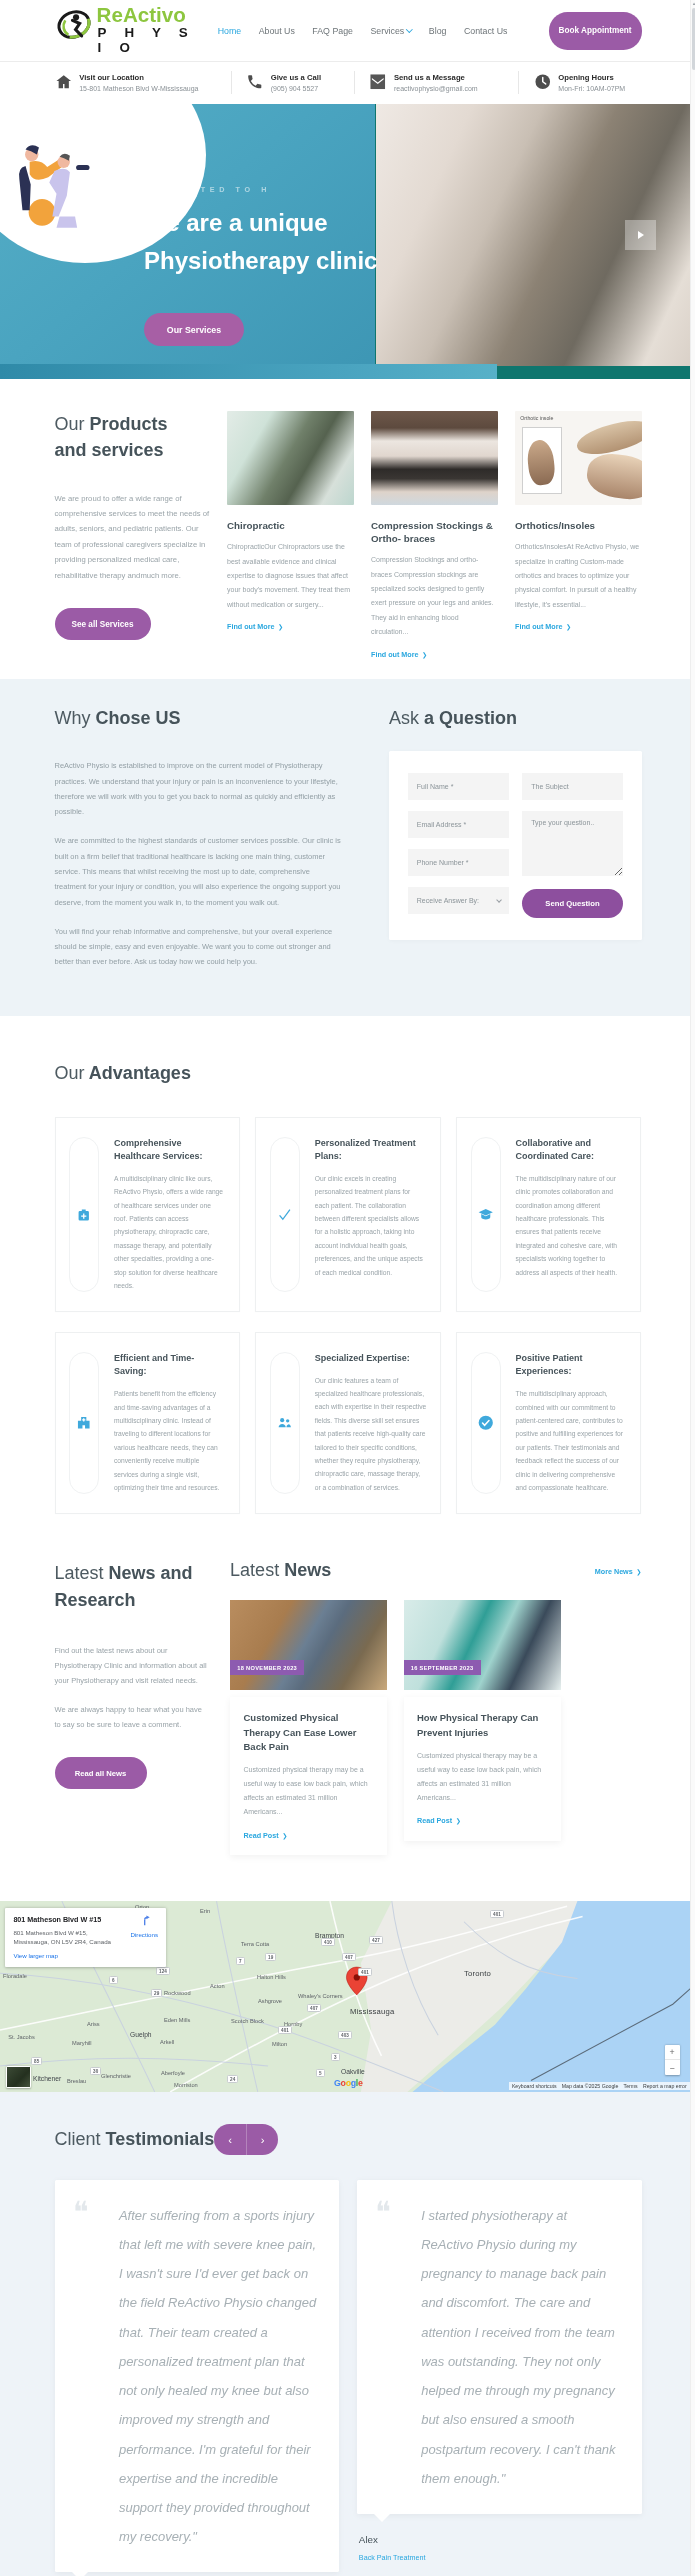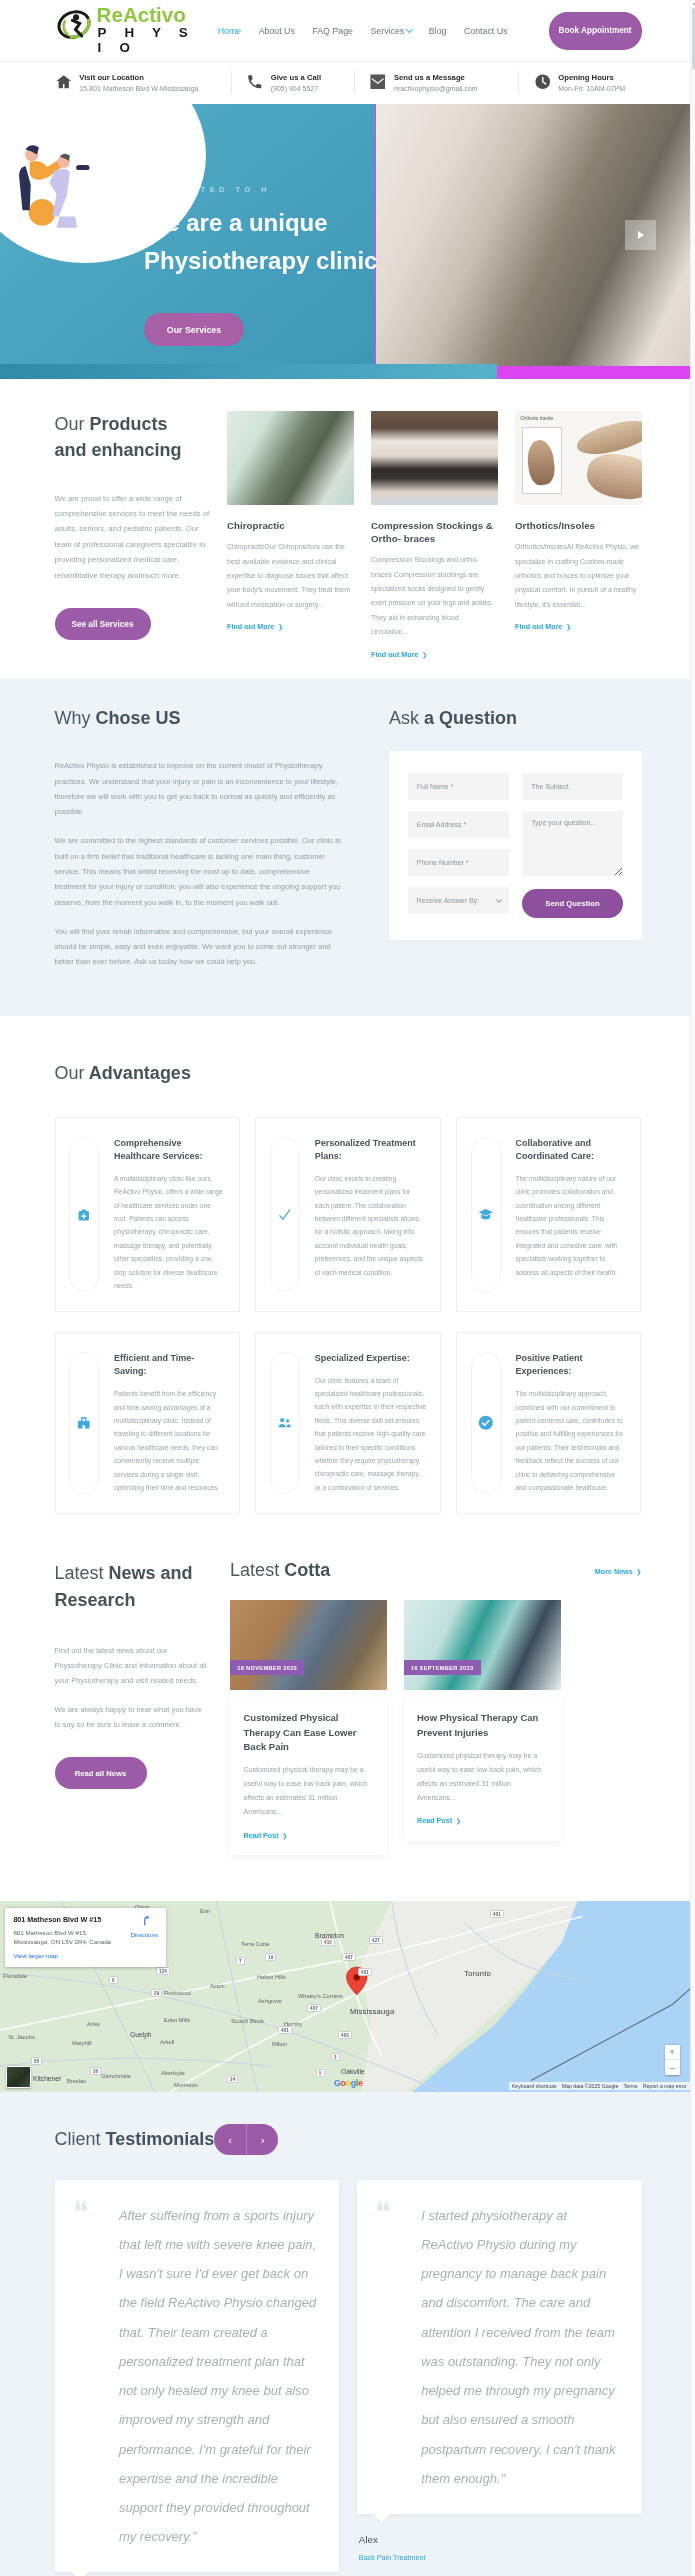--- a/index.html
+++ b/index.html
@@ -31,21 +31,21 @@
   
   .infobar { border-top:0.5px solid #ececec; background:#fff; padding:9.3px 0 10.3px; }
   .infobar .container { display:grid; grid-template-columns:30% 21% 28% 21%; }
   .ib-item { display:flex; gap:7.2px; align-items:flex-start; padding:2.1px 0 2.1px 0; }
   .ib-item + .ib-item { border-left:0.5px solid #e7e7e7; padding-left:14.4px; }
   .ib-icon { width:17.5px; height:17.5px; flex:0 0 auto; color:#4d4d4d; }
   .ib-title { font-size:7.7px; font-weight:700; color:#2b2b2b; margin-bottom:2.6px; }
   .ib-sub { font-size:7px; color:#8a9196; }
 
   
-  .hero { position:relative; height:275px; background:#d946ef; overflow:hidden; }
+  .hero { position:relative; height:275px; background:#0f766e; overflow:hidden; }
   .hero-photo { position:absolute; right:0; top:0; width:320px; height:262px;
     background:linear-gradient(115deg,#efe9e4 0%,#e3dad2 22%,#c9bfb4 38%,#8c8274 55%,#6f6a60 70%,#e5ded6 88%,#d8cfc6 100%); }
   .hero-teal { position:absolute; left:0; top:0; width:375px; height:100%;
     background:linear-gradient(140deg,#55aec6 0%,#4aa4c0 45%,#3d96b4 100%); }
   .hero-strip { position:absolute; left:0; bottom:0; width:497px; height:15.5px; background:linear-gradient(90deg,#2f8aa8,#4aa4c0 70%,#57b1c8); }
   .hero-blob { position:absolute; left:-36px; top:-57px; width:242px; height:216px; background:#fff; border-radius:50%; }
   .hero-illustration { position:absolute; left:10.3px; top:31px; width:93px; height:98px; }
   .hero-tagline { position:absolute; left:144px; top:81px; font-size:7.2px; letter-spacing:4.6px; color:rgba(255,255,255,0.55); font-weight:700; }
   .hero-title { position:absolute; left:144px; top:100px; font-size:24px; line-height:1.55; font-weight:700; color:#fff; }
   .btn-hero { position:absolute; left:144px; top:209px; width:100px; height:33px; font-size:8.8px; background:#a75fa5; }
@@ -278,21 +278,21 @@
   <div class="hero-next">
       <span class="tri"></span>
     </div>
 </div>
 
 <div class="products">
   <div class="container">
     <div class="prod-intro">
       <div class="h2">
         <span class="lt">Our</span> <span>Products</span><br>
-        <span>and enhancing</span>
+        <span>and services</span>
       </div>
       <p>We are proud to offer a wide range of comprehensive services to meet the needs of adults, seniors, and pediatric patients. Our team of professional caregivers specialize in providing personalized medical care, rehabilitative therapy andmuch more.</p>
       <button class="btn btn-seeall">See all Services</button>
     </div>
     <div class="pcard">
       <div class="card-img" style="background:linear-gradient(120deg,#e3ece7 0%,#cfe2d8 25%,#70806a 48%,#55624f 62%,#d7e0da 82%,#bcd6ce 100%);"></div>
       <h3>Chiropractic</h3>
       <p>ChiropracticOur Chiropractors use the best available evidence and clinical expertise to diagnose issues that affect your body's movement. They treat them without medication or surgery...</p>
       <a href="#" class="link-blue">
           <span>Find out More</span>
@@ -442,21 +442,21 @@
 <div class="news">
   <div class="container">
     <div class="news-left">
       <div class="h2" style="line-height:1.5;margin-bottom:29px;"><span class="lt">Latest</span> <span>News and Research</span></div>
       <p>Find out the latest news about our Physiotherapy Clinic and information about all your Physiotherapy and visit related needs.</p>
       <p>We are always happy to hear what you have to say so be sure to leave a comment.</p>
       <button class="btn btn-readall">Read all News</button>
     </div>
     <div>
       <div class="news-right-head">
-        <div class="h2"><span class="lt">Latest</span> <span>Cotta</span></div>
+        <div class="h2"><span class="lt">Latest</span> <span>News</span></div>
         <a href="#" class="link-blue" style="margin-top:7.2px;">
             <span>More News</span>
             <span class="c">❯</span>
           </a>
       </div>
       <div class="news-cards">
         <div class="ncard">
           <div class="ncard-img" style="background:linear-gradient(120deg,#b98d5f 0%,#a87c4e 30%,#6b7f93 48%,#5b6c7e 58%,#7a6a50 78%,#c9a97c 100%);">
             <div class="date-badge">18 NOVEMBER 2023</div>
           </div>

